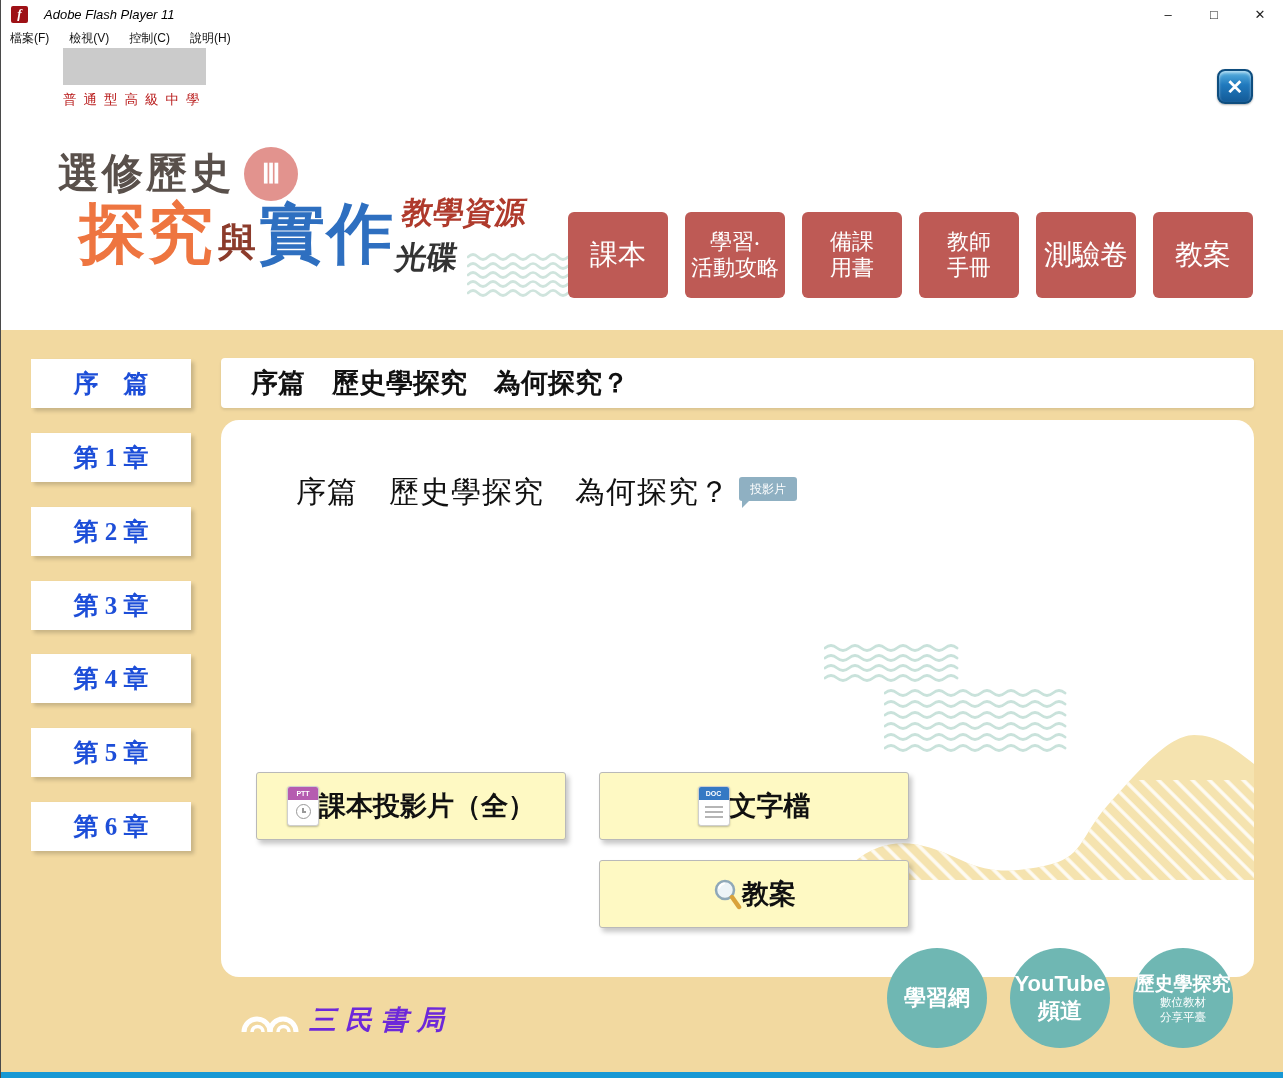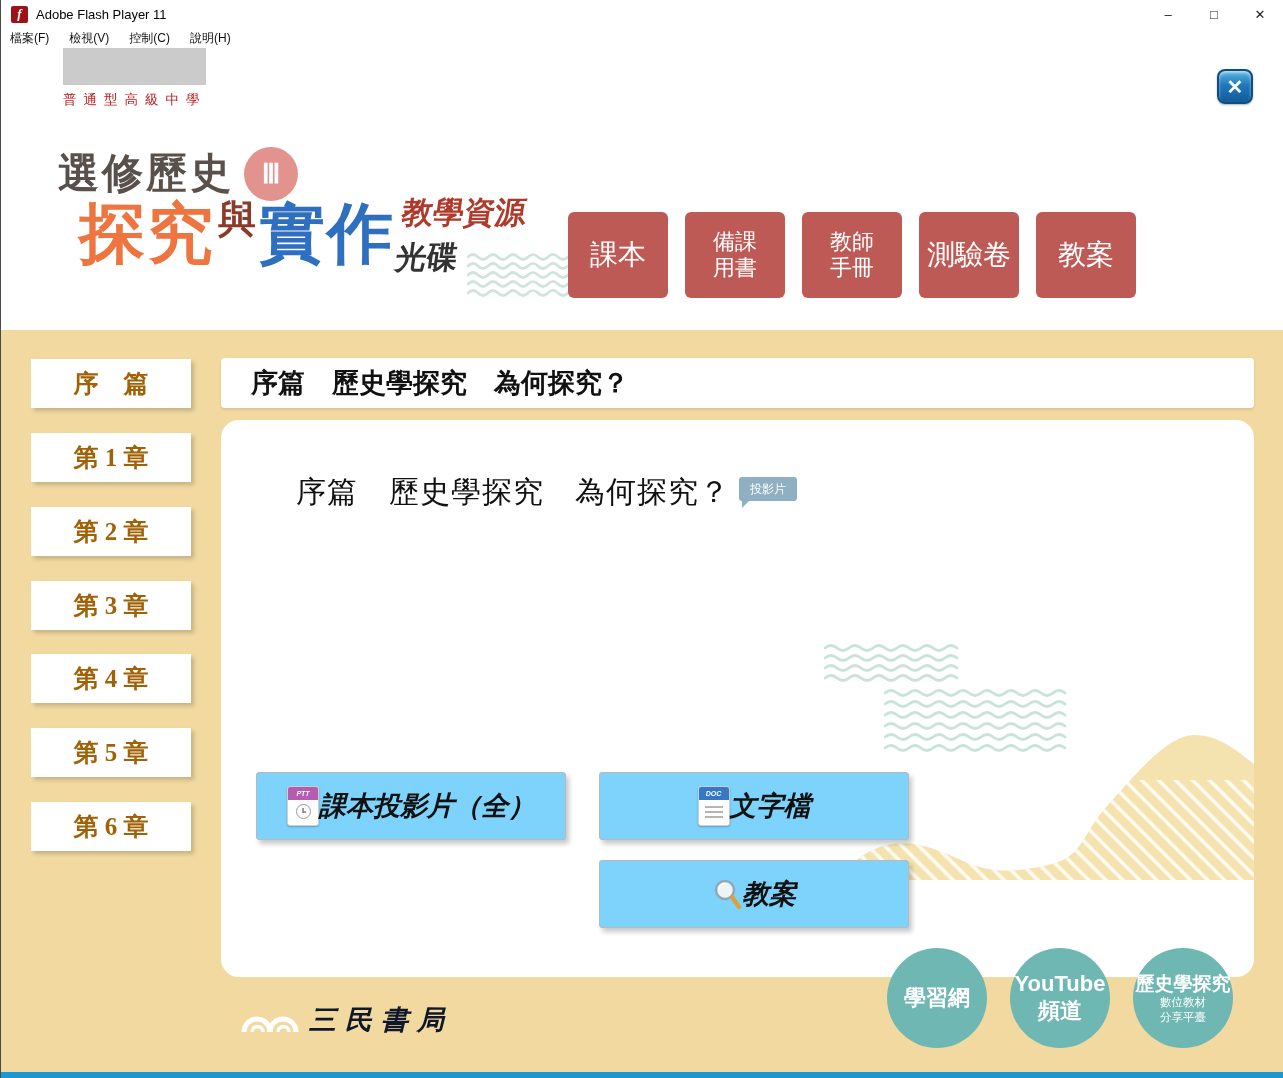--- a/index.html
+++ b/index.html
@@ -4,21 +4,21 @@
 <style>
   html,body{margin:0;padding:0;background:#d8d8d8;}
   .win{position:relative;width:1283px;height:1078px;background:#ffffff;overflow:hidden;
        font-family:"Liberation Sans",sans-serif;border-left:1px solid #4a4a4a;box-sizing:border-box;}
 
   
   .titlebar{height:28px;display:flex;align-items:center;background:#fff;}
   .flash-icon{width:17px;height:17px;margin-left:10px;background:#9e1116;border-radius:2px;
               color:#fff;font:italic 700 13px "Liberation Serif",serif;
               display:flex;align-items:center;justify-content:center;}
-  .title-text{margin-left:8px;font-size:13px;color:#000;}
+  .title-text{margin-left:16px;font-size:13px;color:#000;font-style:italic;}
   .win-controls{margin-left:auto;display:flex;height:100%;}
   .win-btn{width:46px;height:100%;display:flex;align-items:center;justify-content:center;
            font-size:13px;color:#222;cursor:default;}
 
   
   .menubar{height:20px;display:flex;align-items:center;gap:20px;padding-left:9px;
            font-size:12px;color:#111;background:#fff;}
   .menu-item{cursor:default;}
 
   
@@ -27,59 +27,59 @@
   .school-type{position:absolute;left:62px;top:43px;font-size:13.5px;letter-spacing:7px;color:#b91c1c;}
   .app-close-btn{position:absolute;left:1216px;top:21px;width:36px;height:35px;border-radius:8px;
        background:linear-gradient(180deg,#5cb4e2 0%,#2079bd 45%,#135a97 100%);
        border:2px solid #0e4d7e;box-sizing:border-box;box-shadow:inset 0 2px 3px rgba(255,255,255,.55),0 1px 2px rgba(0,0,0,.3);
        color:#fff;font-size:20px;font-weight:bold;display:flex;align-items:center;justify-content:center;cursor:pointer;}
   .series-row{position:absolute;left:57px;top:98px;display:flex;align-items:center;gap:10px;}
   .series-title{font-size:41px;font-weight:700;color:#59504b;letter-spacing:3px;}
   .series-badge{width:54px;height:54px;border-radius:50%;background:#e2938e;color:#fff;
        font-family:"Liberation Serif",serif;font-size:27px;font-weight:700;
        display:flex;align-items:center;justify-content:center;}
-  .big-title{position:absolute;left:78px;top:152px;display:flex;align-items:flex-start;line-height:1;}
+  .big-title{position:absolute;left:78px;top:152px;display:flex;align-items:flex-end;line-height:1;}
   .bt1{font-size:66px;font-weight:900;color:#ee7540;letter-spacing:2px;}
   .bt-conj{font-size:38px;font-weight:900;color:#8c3b2b;margin:0 3px 5px 3px;}
   .bt2{font-size:66px;font-weight:700;color:#2e6fc0;letter-spacing:2px;}
   .resource-label{position:absolute;left:398px;top:142px;transform:skewX(-8deg);line-height:45px;}
   .res-l1{font-size:31px;font-weight:700;color:#af3a2c;}
   .res-l2{font-size:31px;font-weight:700;color:#333;}
   .header-waves{position:absolute;left:466px;top:204px;}
   .nav-row{position:absolute;left:567px;top:164px;display:flex;gap:17px;}
   .nav-btn{width:100px;height:86px;background:#be5a55;border-radius:6px;color:#fff;
        display:flex;flex-direction:column;align-items:center;justify-content:center;
        line-height:1.18;cursor:pointer;}
   .nav-line-lg{font-size:28px;}
   .nav-line-sm{font-size:22px;}
 
   
   .main{position:absolute;left:0;right:0;top:330px;bottom:6px;background:#f2d9a0;}
   .side-btn{position:absolute;left:30px;width:160px;height:49px;background:#fff;
        box-shadow:3px 3px 4px rgba(0,0,0,.18);
        display:flex;align-items:center;justify-content:center;
-       font-family:"Liberation Serif",serif;font-size:25px;font-weight:600;color:#a16207;cursor:pointer;}
+       font-family:"Liberation Serif",serif;font-size:25px;font-weight:600;color:#1d4ed8;cursor:pointer;}
   .section-bar{position:absolute;left:220px;top:28px;width:1033px;height:50px;background:#fff;
        border-radius:4px;display:flex;align-items:center;padding-left:30px;box-sizing:border-box;
        font-size:27px;font-weight:700;color:#111;box-shadow:0 2px 3px rgba(0,0,0,.10);}
   .panel{position:absolute;left:220px;top:90px;width:1033px;height:557px;background:#fff;
        border-radius:18px;overflow:hidden;}
   .panel-title{position:absolute;left:75px;top:52px;font-family:"Liberation Serif",serif;
        font-size:30px;font-weight:500;color:#111;letter-spacing:1px;}
   .slide-tag{position:absolute;left:518px;top:57px;width:58px;height:24px;background:#8fb0c2;
        border-radius:3px;color:#fff;font-size:12px;display:flex;align-items:center;justify-content:center;}
   .slide-tag::after{content:"";position:absolute;left:3px;bottom:-7px;width:0;height:0;
        border:5px solid transparent;border-top-color:#8fb0c2;border-left-color:#8fb0c2;}
   .waves-a{position:absolute;left:603px;top:223px;}
   .waves-b{position:absolute;left:663px;top:268px;}
   .hill{position:absolute;left:618px;top:298px;}
-  .res-btn{position:absolute;width:310px;height:68px;background:#7dd3fc;border:1px solid #b9b9b9;
+  .res-btn{position:absolute;width:310px;height:68px;background:#fef9c3;border:1px solid #b9b9b9;
        border-radius:3px;box-shadow:3px 4px 5px rgba(0,0,0,.22);box-sizing:border-box;
        display:flex;align-items:center;justify-content:center;
-       font-size:27px;font-weight:700;color:#111;cursor:pointer;font-style:italic;}
+       font-size:27px;font-weight:700;color:#111;cursor:pointer;}
   .res-btn.p1{left:35px;top:352px;}
   .res-btn.p2{left:378px;top:352px;}
   .res-btn.p3{left:35px;top:438px;}
   .res-btn.p4{left:378px;top:440px;}
 
   
   .file-icon{width:32px;height:40px;background:#fff;border:1px solid #cfcfcf;border-radius:3px;
        box-shadow:0 1px 2px rgba(0,0,0,.25);display:flex;flex-direction:column;align-items:center;box-sizing:border-box;}
   .file-band{width:100%;height:13px;border-radius:2px 2px 0 0;color:#fff;font-size:7px;font-weight:700;
        display:flex;align-items:center;justify-content:center;}
@@ -91,21 +91,21 @@
   .file-clock::after{content:"";position:absolute;left:5.5px;top:6px;width:4px;height:1.5px;background:#999;}
   .file-lines{margin-top:6px;width:18px;height:2px;background:#b5b5b5;box-shadow:0 5px 0 #b5b5b5,0 10px 0 #b5b5b5;}
 
   
   .circle-link{position:absolute;width:100px;height:100px;border-radius:50%;background:#6fb7b3;
        color:#fff;display:flex;flex-direction:column;align-items:center;justify-content:center;
        text-align:center;line-height:1.22;cursor:pointer;}
   .cl-line{font-size:22px;font-weight:700;}
   .cl-line-sm{font-size:19px;font-weight:700;}
   .cl-sub{font-size:11.5px;line-height:1.25;}
-  .publisher{position:absolute;left:240px;top:672px;display:flex;align-items:center;gap:10px;color:#0f172a;}
+  .publisher{position:absolute;left:240px;top:672px;display:flex;align-items:center;gap:10px;color:#6d28d9;}
   .publisher-name{font-family:"Liberation Serif",serif;font-style:italic;font-weight:700;
        font-size:27px;letter-spacing:9px;}
   .bottom-strip{position:absolute;left:0;right:0;bottom:0;height:6px;background:#1898d4;}
 </style>
 </head>
 <body>
 
 <div class="win">
 
   <div class="titlebar">
@@ -157,20 +157,24 @@
         <use href="#wH" y="9"></use>
         <use href="#wH" y="18"></use>
         <use href="#wH" y="27"></use>
         <use href="#wH" y="36"></use>
     </svg>
 
     <div class="nav-row">
       <div class="nav-btn">
         <span class="nav-line-lg">課本</span>
         <span class="nav-line-lg"></span>
+      </div>
+      <div class="nav-btn">
+        <span class="nav-line-sm">學習‧</span>
+        <span class="nav-line-sm">活動攻略</span>
       </div>
       <div class="nav-btn">
         <span class="nav-line-sm">備課</span>
         <span class="nav-line-sm">用書</span>
       </div>
       <div class="nav-btn">
         <span class="nav-line-sm">教師</span>
         <span class="nav-line-sm">手冊</span>
       </div>
       <div class="nav-btn">

